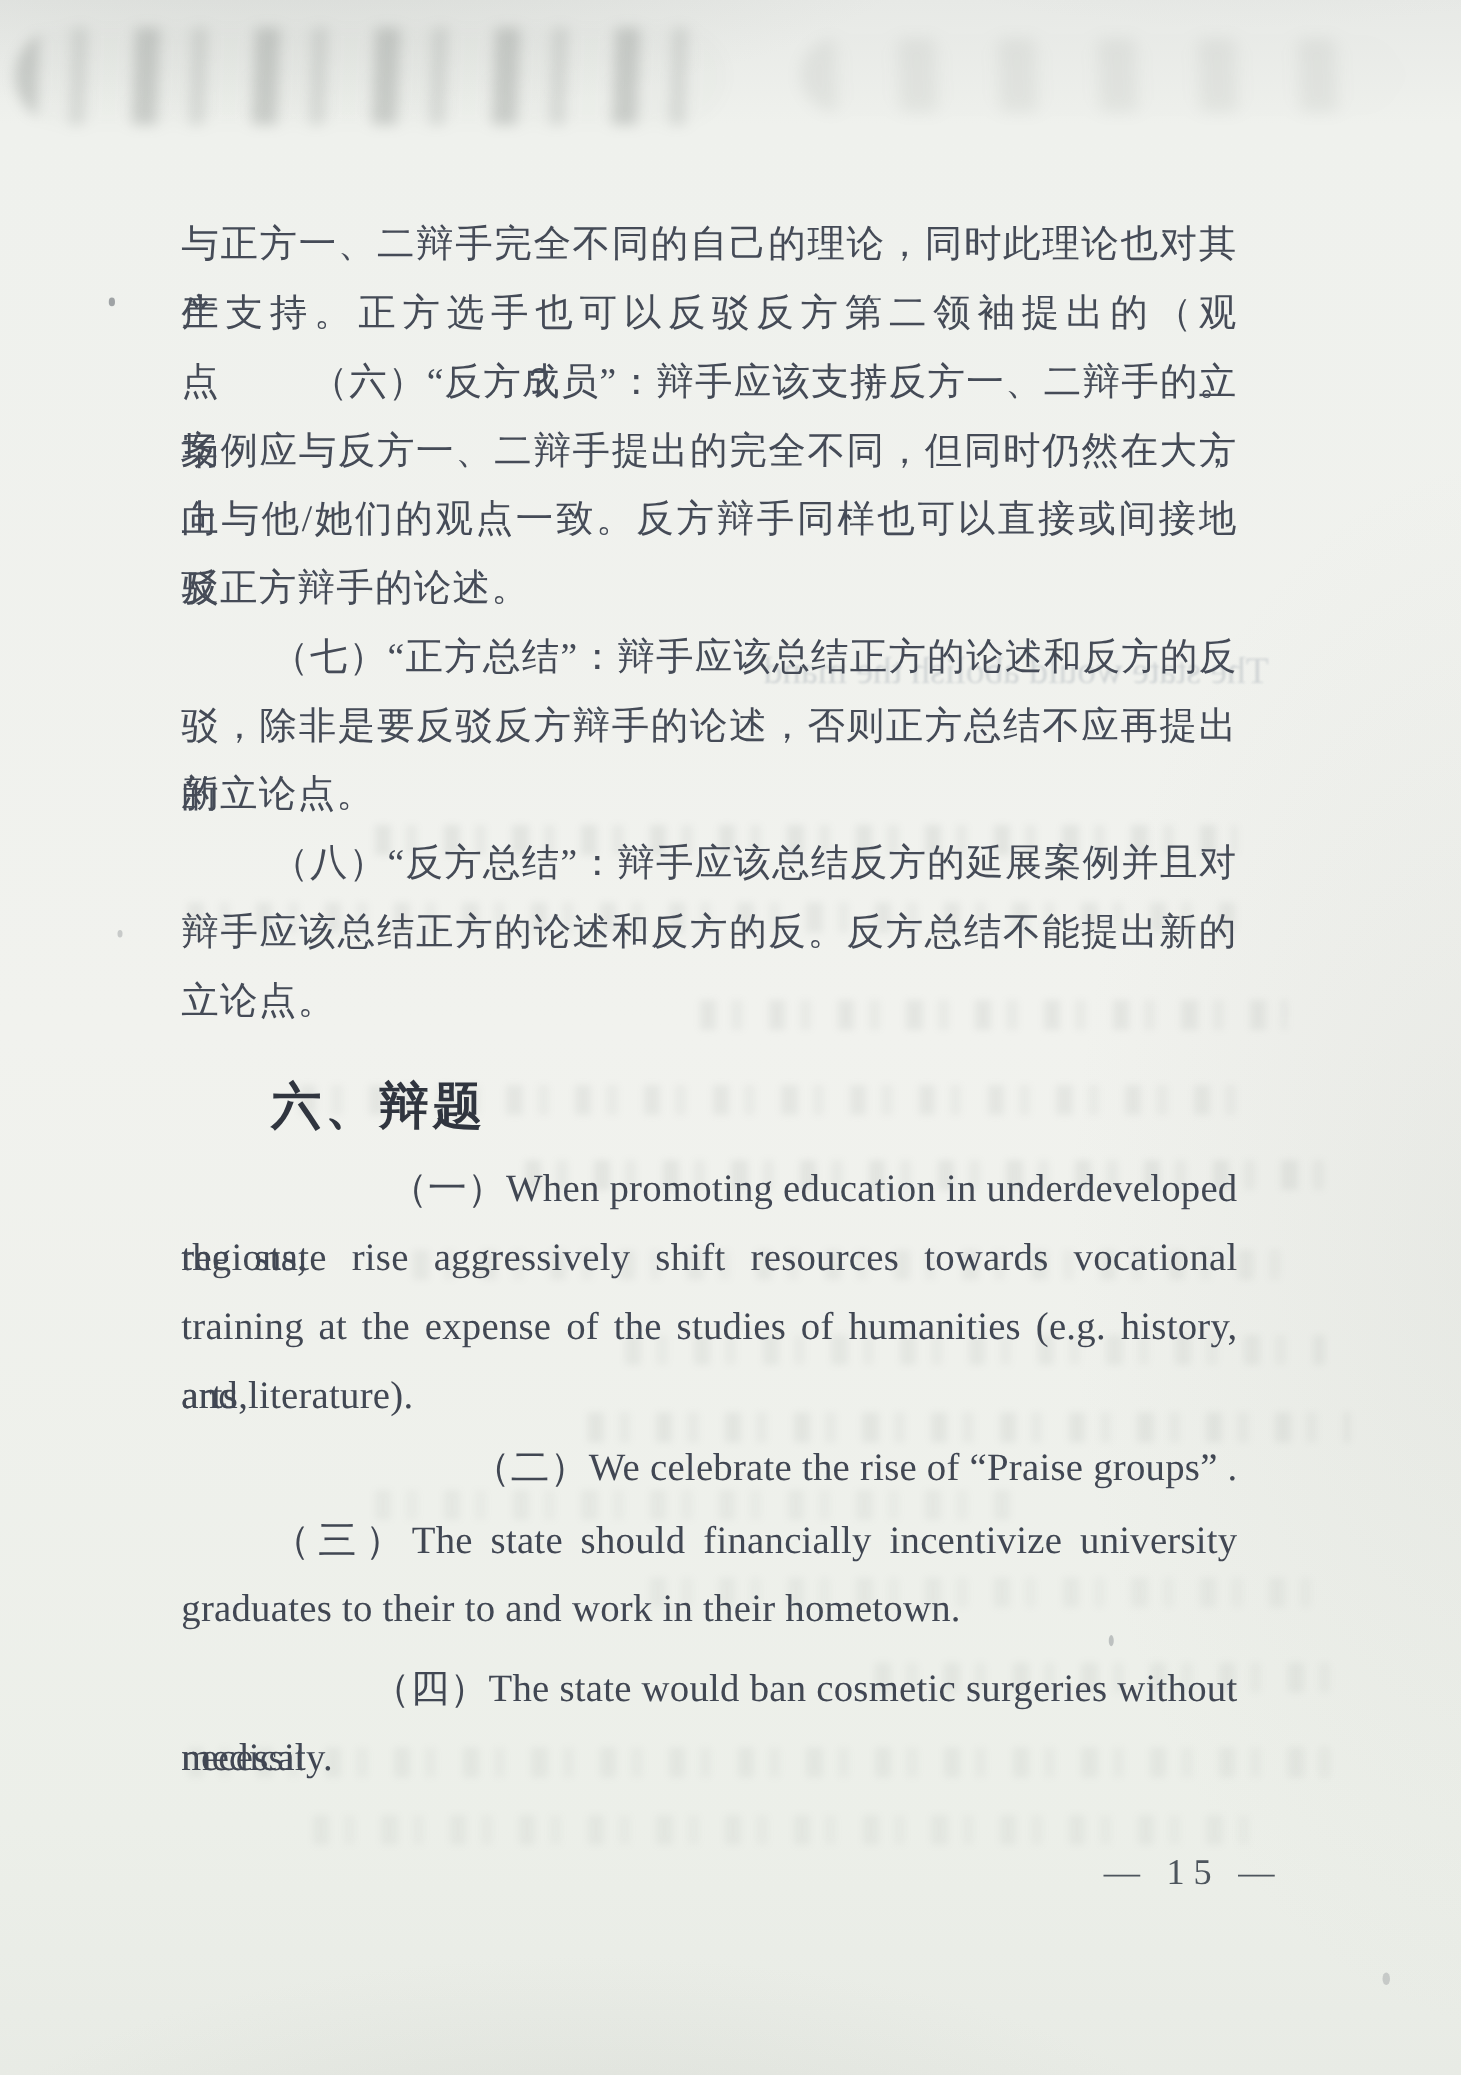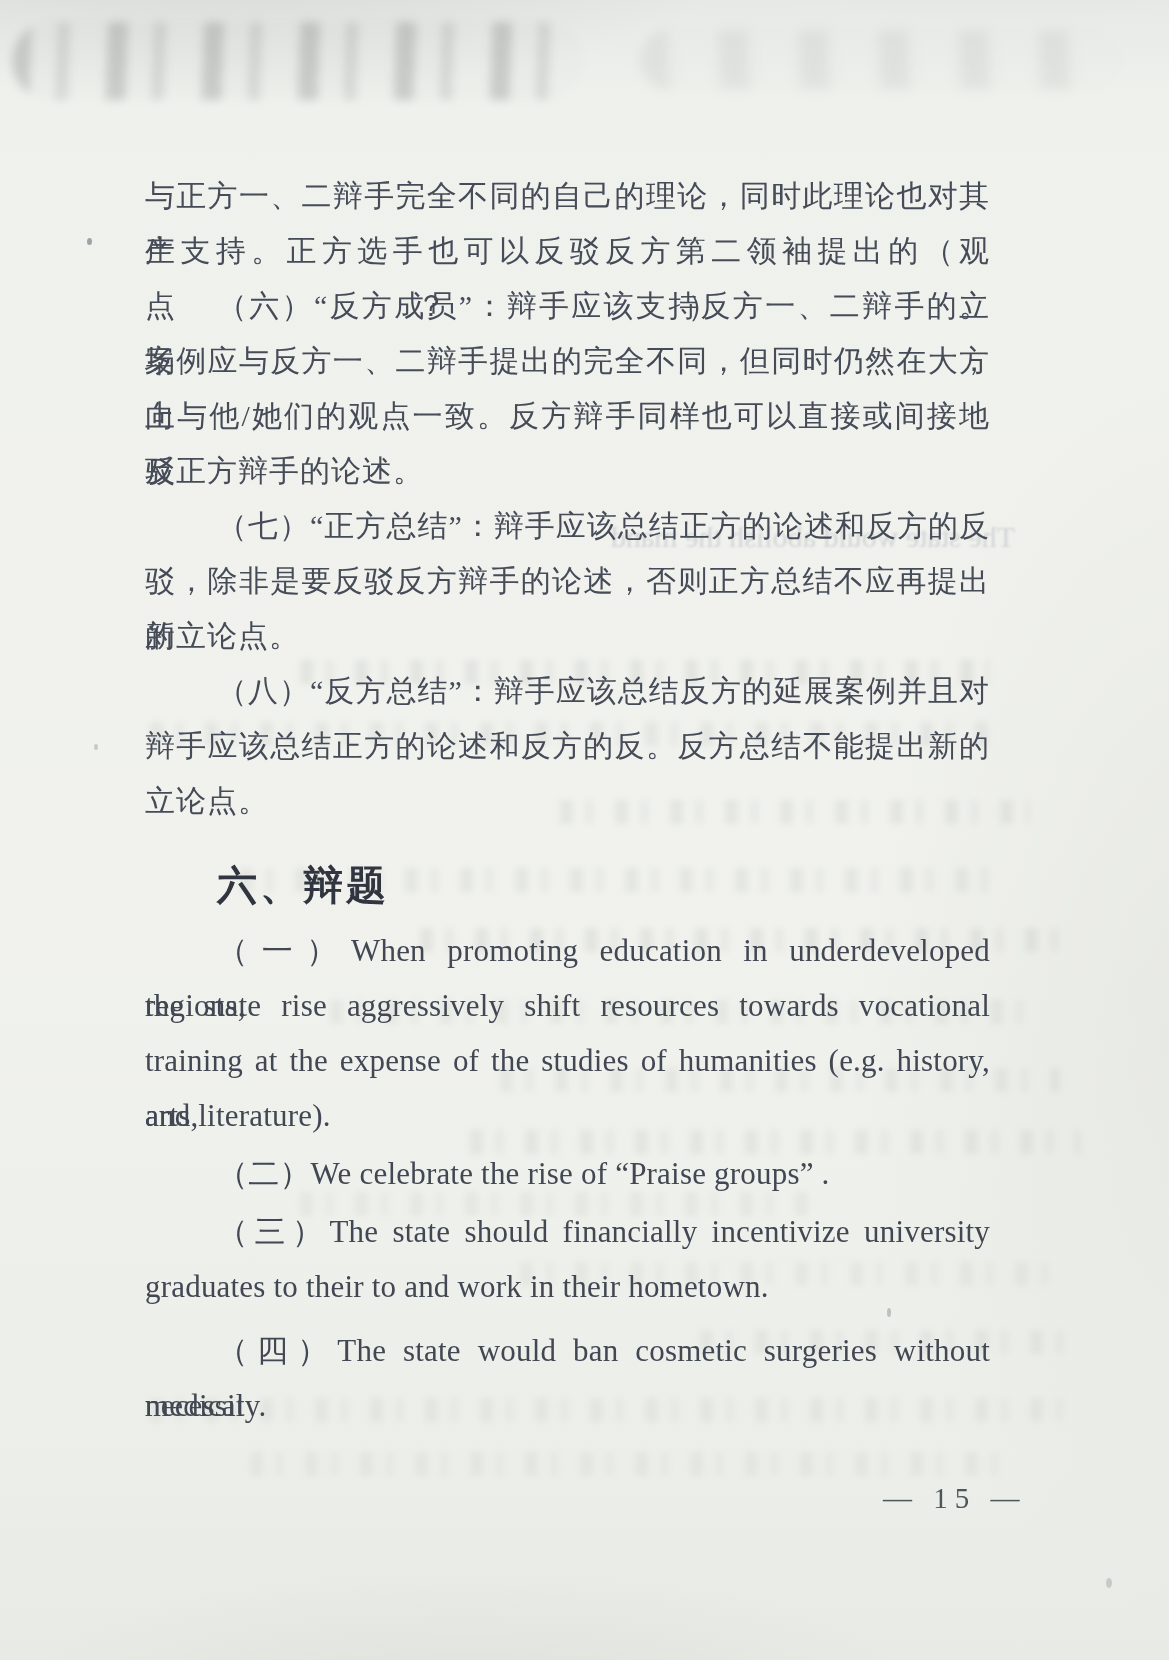--- a/index.html
+++ b/index.html
@@ -21,21 +21,21 @@
     position:absolute;left:145px;top:168px;width:845px;
     color:#454b57;
   }
   .line{
     height:55px;line-height:55px;
     font-size:30px;
     letter-spacing:1px;
   }
   .line.en{font-size:31px;letter-spacing:.2px;color:#414753;}
   .fill{text-align:justify;text-align-last:justify;}
-  .indent{text-indent:72px;}
+  .indent{text-indent:72px;text-align:right;}
   .heading{
     margin-top:30px;
     height:55px;line-height:55px;
     font-size:40px;font-weight:bold;color:#30353f;
     text-indent:72px;letter-spacing:3px;
     font-family:"Liberation Sans","DejaVu Sans",sans-serif;
   }
   .gap-s{margin-top:3px;}
   .gap-m{margin-top:9px;}
   .after-heading{margin-top:10px;}

